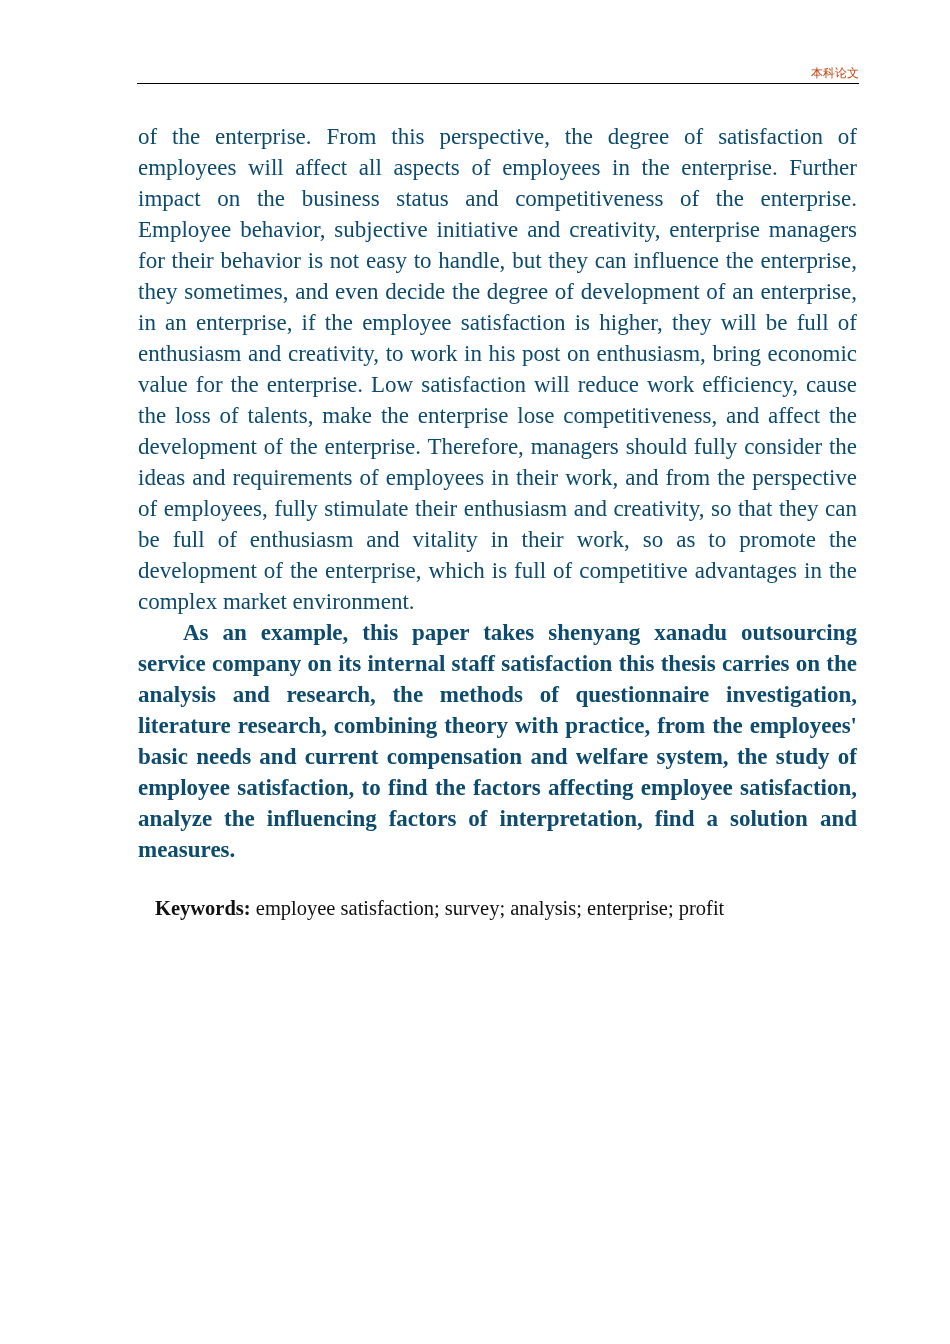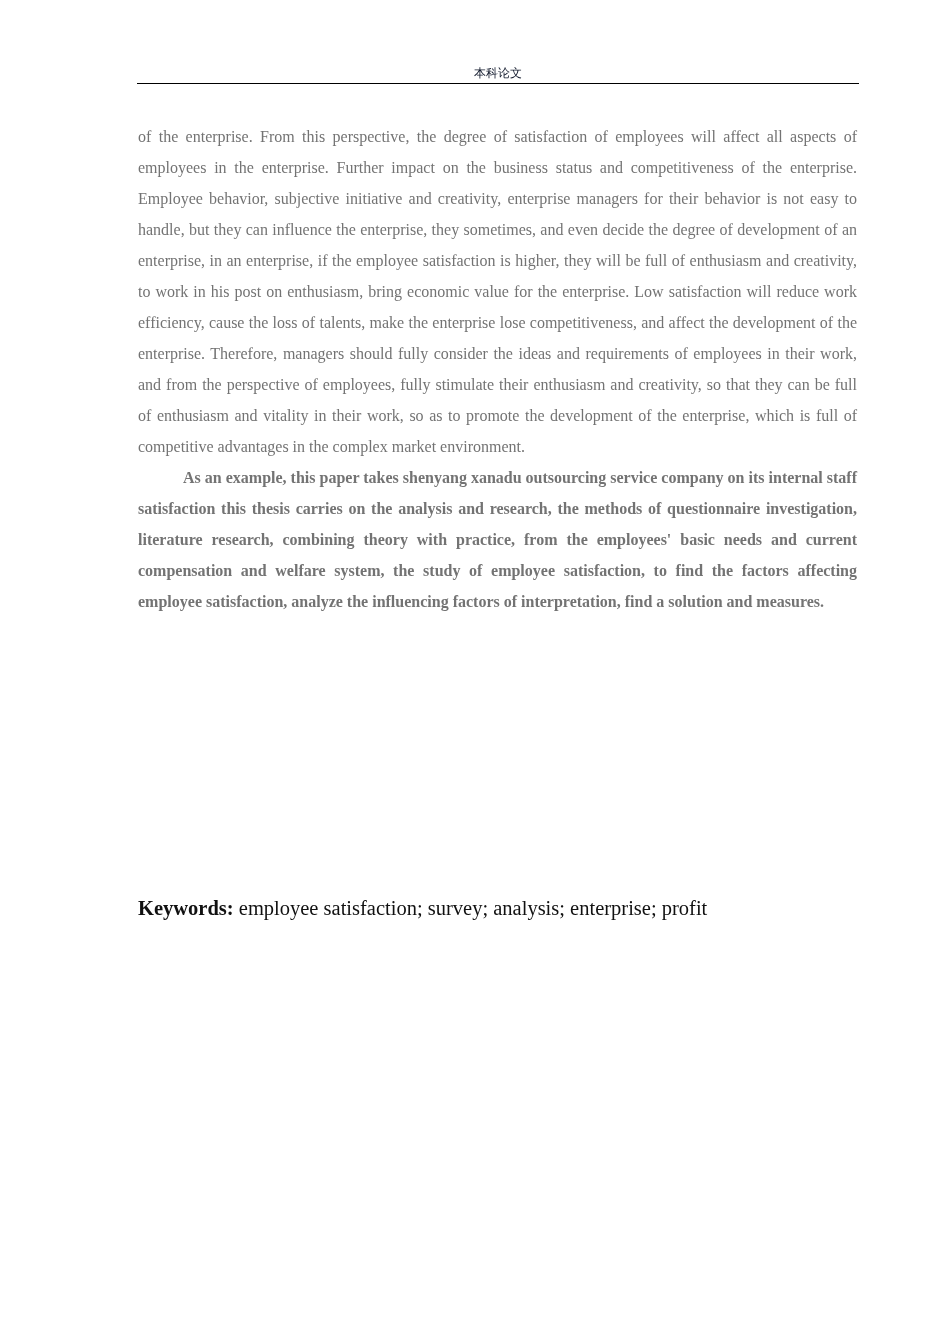--- a/index.html
+++ b/index.html
@@ -1,39 +1,39 @@
 <!DOCTYPE html>
 <html><head>
 <meta charset="utf-8">
 <style>
   html, body { margin: 0; padding: 0; background: #ffffff; }
   body { width: 950px; height: 1344px; position: relative; overflow: hidden; }
   .page { position: absolute; left: 0; top: 0; width: 950px; height: 1344px; background: #fff; }
   .header {
     position: absolute; left: 137px; top: 64px; width: 722px;
-    text-align: center; font-family: "DejaVu Sans", sans-serif;
-    font-size: 12px; color: #0f172a; line-height: 18px;
+    text-align: right; font-family: "DejaVu Sans", sans-serif;
+    font-size: 12px; color: #c2410c; line-height: 18px;
   }
   .header-rule {
     position: absolute; left: 137px; top: 83px; width: 722px; height: 0;
     border-top: 1.6px solid #000;
   }
   .body-text {
     position: absolute; left: 138px; top: 121px; width: 719px;
-    font-family: "Liberation Serif", serif; font-size: 16px;
-    line-height: 31px; color: #737373; text-align: justify;
+    font-family: "Liberation Serif", serif; font-size: 23px;
+    line-height: 31px; color: #0c4a6e; text-align: justify;
   }
   .body-text p { margin: 0; }
   .indent { text-indent: 45px; font-weight: bold; }
   .keywords {
     position: absolute; left: 138px; top: 893px; width: 719px;
     font-family: "Liberation Serif", serif; font-size: 20.5px;
     line-height: 31px; color: #111;
   }
-  .keywords .label { font-weight: bold; }
+  .keywords .label { font-weight: bold; margin-left: 17px; }
 </style>
 </head>
 <body>
 
 <div class="page">
   <div class="header">本科论文</div>
   <div class="header-rule"></div>
 
   <div class="body-text">
     <p>of the enterprise. From this perspective, the degree of satisfaction of employees will affect all aspects of employees in the enterprise. Further impact on the business status and competitiveness of the enterprise. Employee behavior, subjective initiative and creativity, enterprise managers for their behavior is not easy to handle, but they can influence the enterprise, they sometimes, and even decide the degree of development of an enterprise, in an enterprise, if the employee satisfaction is higher, they will be full of enthusiasm and creativity, to work in his post on enthusiasm, bring economic value for the enterprise. Low satisfaction will reduce work efficiency, cause the loss of talents, make the enterprise lose competitiveness, and affect the development of the enterprise. Therefore, managers should fully consider the ideas and requirements of employees in their work, and from the perspective of employees, fully stimulate their enthusiasm and creativity, so that they can be full of enthusiasm and vitality in their work, so as to promote the development of the enterprise, which is full of competitive advantages in the complex market environment.</p>

